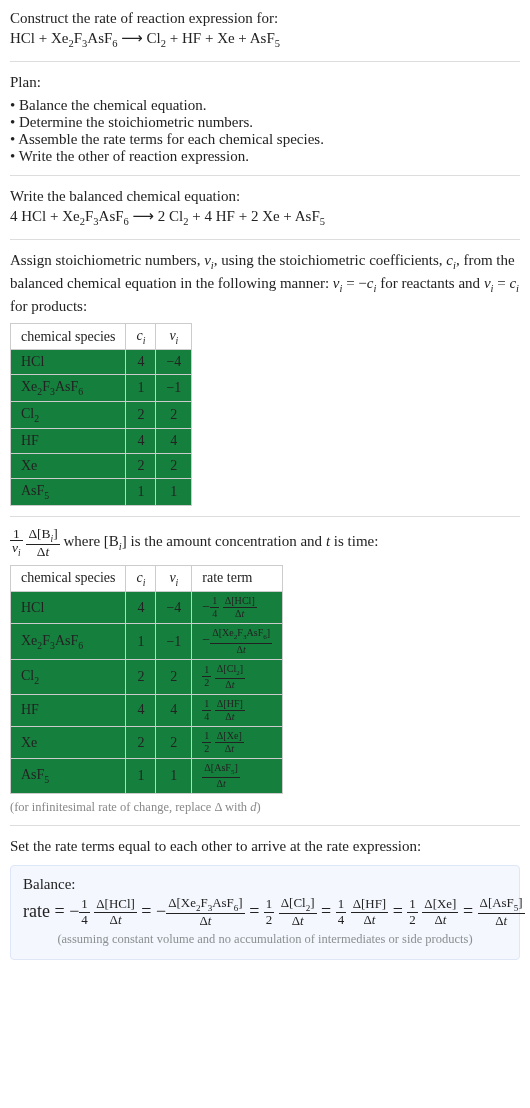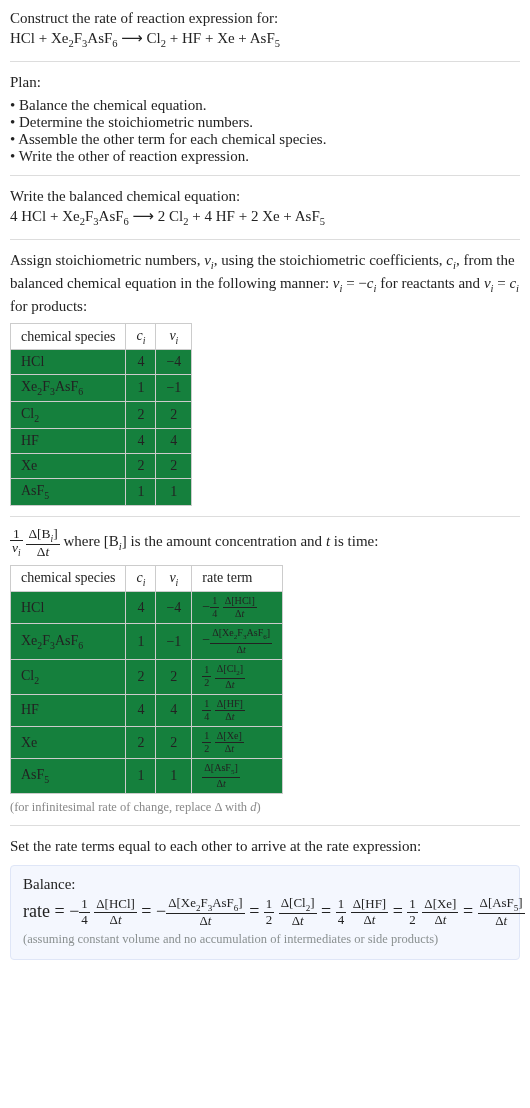--- a/index.html
+++ b/index.html
@@ -66,41 +66,41 @@
     padding: 10px 12px 12px 12px;
     margin-top: 8px;
   }
   .answerbox .ans-head { margin-bottom: 4px; }
   .rate-line {
     font-size: 18px;
     text-align: center;
     margin: 4px 0;
     white-space: nowrap;
   }
-  .answerbox .assump { color: #8a9090; font-size: 12.5px; text-align: left; margin-top: 4px; }
+  .answerbox .assump { color: #8a9090; font-size: 12.5px; text-align: center; margin-top: 4px; }
   .ital { font-style: italic; }
   .bullet-list { padding-left: 0; margin: 4px 0; }
   .bullet-list .bi::before { content: "• "; }
   .bullet-list .bi { display:block; }
 </style>
 </head>
 <body>
 
 <div class="page">
 
   <div class="para">Construct the rate of reaction expression for:</div>
   <div class="para">HCl + Xe<sub>2</sub>F<sub>3</sub>AsF<sub>6</sub> <span class="arrow">⟶</span> Cl<sub>2</sub> + HF + Xe + AsF<sub>5</sub></div>
 
   <hr class="sep">
 
   <div class="para">Plan:</div>
   <div class="bullet-list">
     <span class="bi">Balance the chemical equation.</span>
     <span class="bi">Determine the stoichiometric numbers.</span>
-    <span class="bi">Assemble the other term for each chemical species.</span>
+    <span class="bi">Assemble the rate terms for each chemical species.</span>
     <span class="bi">Write the other of reaction expression.</span>
   </div>
 
   <hr class="sep">
 
   <div class="para">Write the balanced chemical equation:</div>
   <div class="para">4 HCl + Xe<sub>2</sub>F<sub>3</sub>AsF<sub>6</sub> <span class="arrow">⟶</span> 2 Cl<sub>2</sub> + 4 HF + 2 Xe + AsF<sub>5</sub></div>
 
   <hr class="sep">
 

